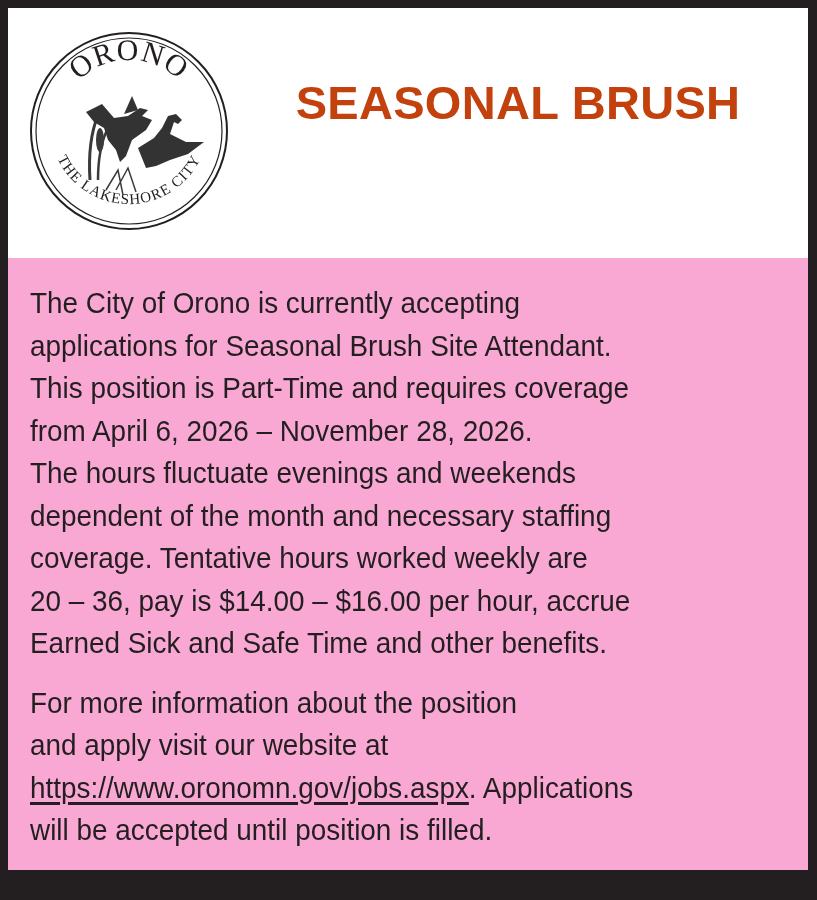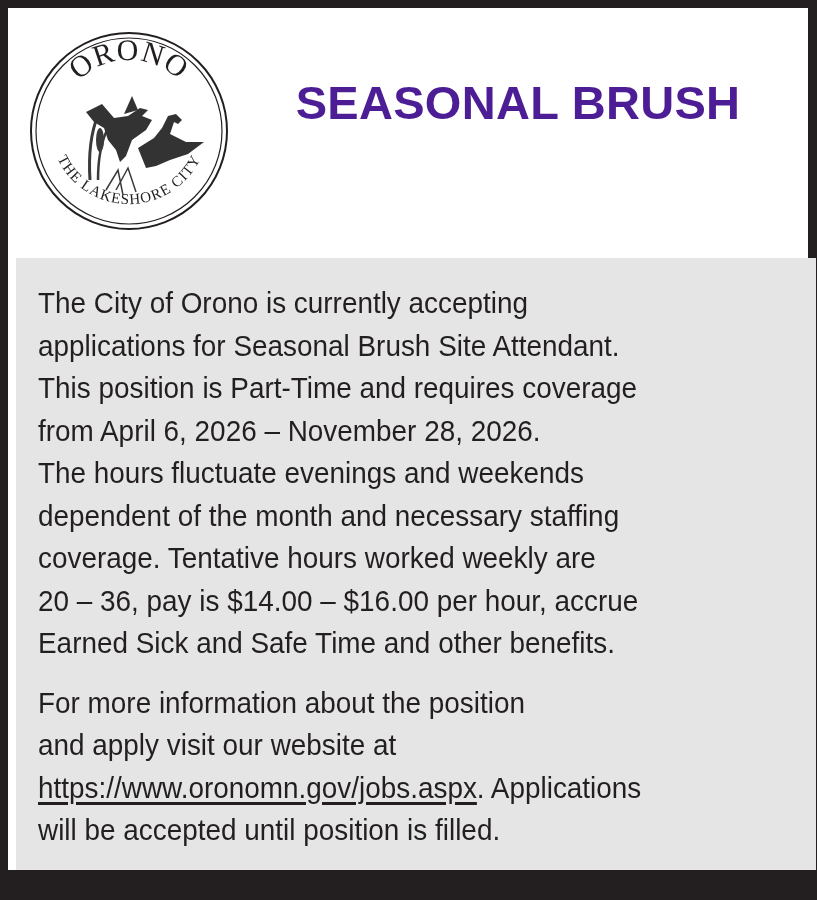--- a/index.html
+++ b/index.html
@@ -23,32 +23,32 @@
   }
   .logo {
     position: absolute; left: 20px; top: 22px;
     width: 202px; height: 202px;
   }
   .title {
     position: absolute;
     left: 240px; top: 66px;
     width: 540px;
     text-align: center;
-    color: #4c1d95;
+    color: #c2410c;
     font-weight: bold;
     font-size: 47px;
     line-height: 58px;
     letter-spacing: 0.3px;
   }
   .title div { white-space: nowrap; }
   .body {
     position: absolute;
-    left: 8px; top: 250px;
+    left: 0; top: 250px;
     width: 800px; height: 612px;
-    background: #e5e5e5;
+    background: #f9a8d4;
   }
   .text {
     position: absolute;
     left: 22px; top: 24px;
     width: 790px;
     color: #231f20;
     font-size: 30px;
     line-height: 42.5px;
     transform-origin: 0 0;
     transform: scaleX(0.93);

